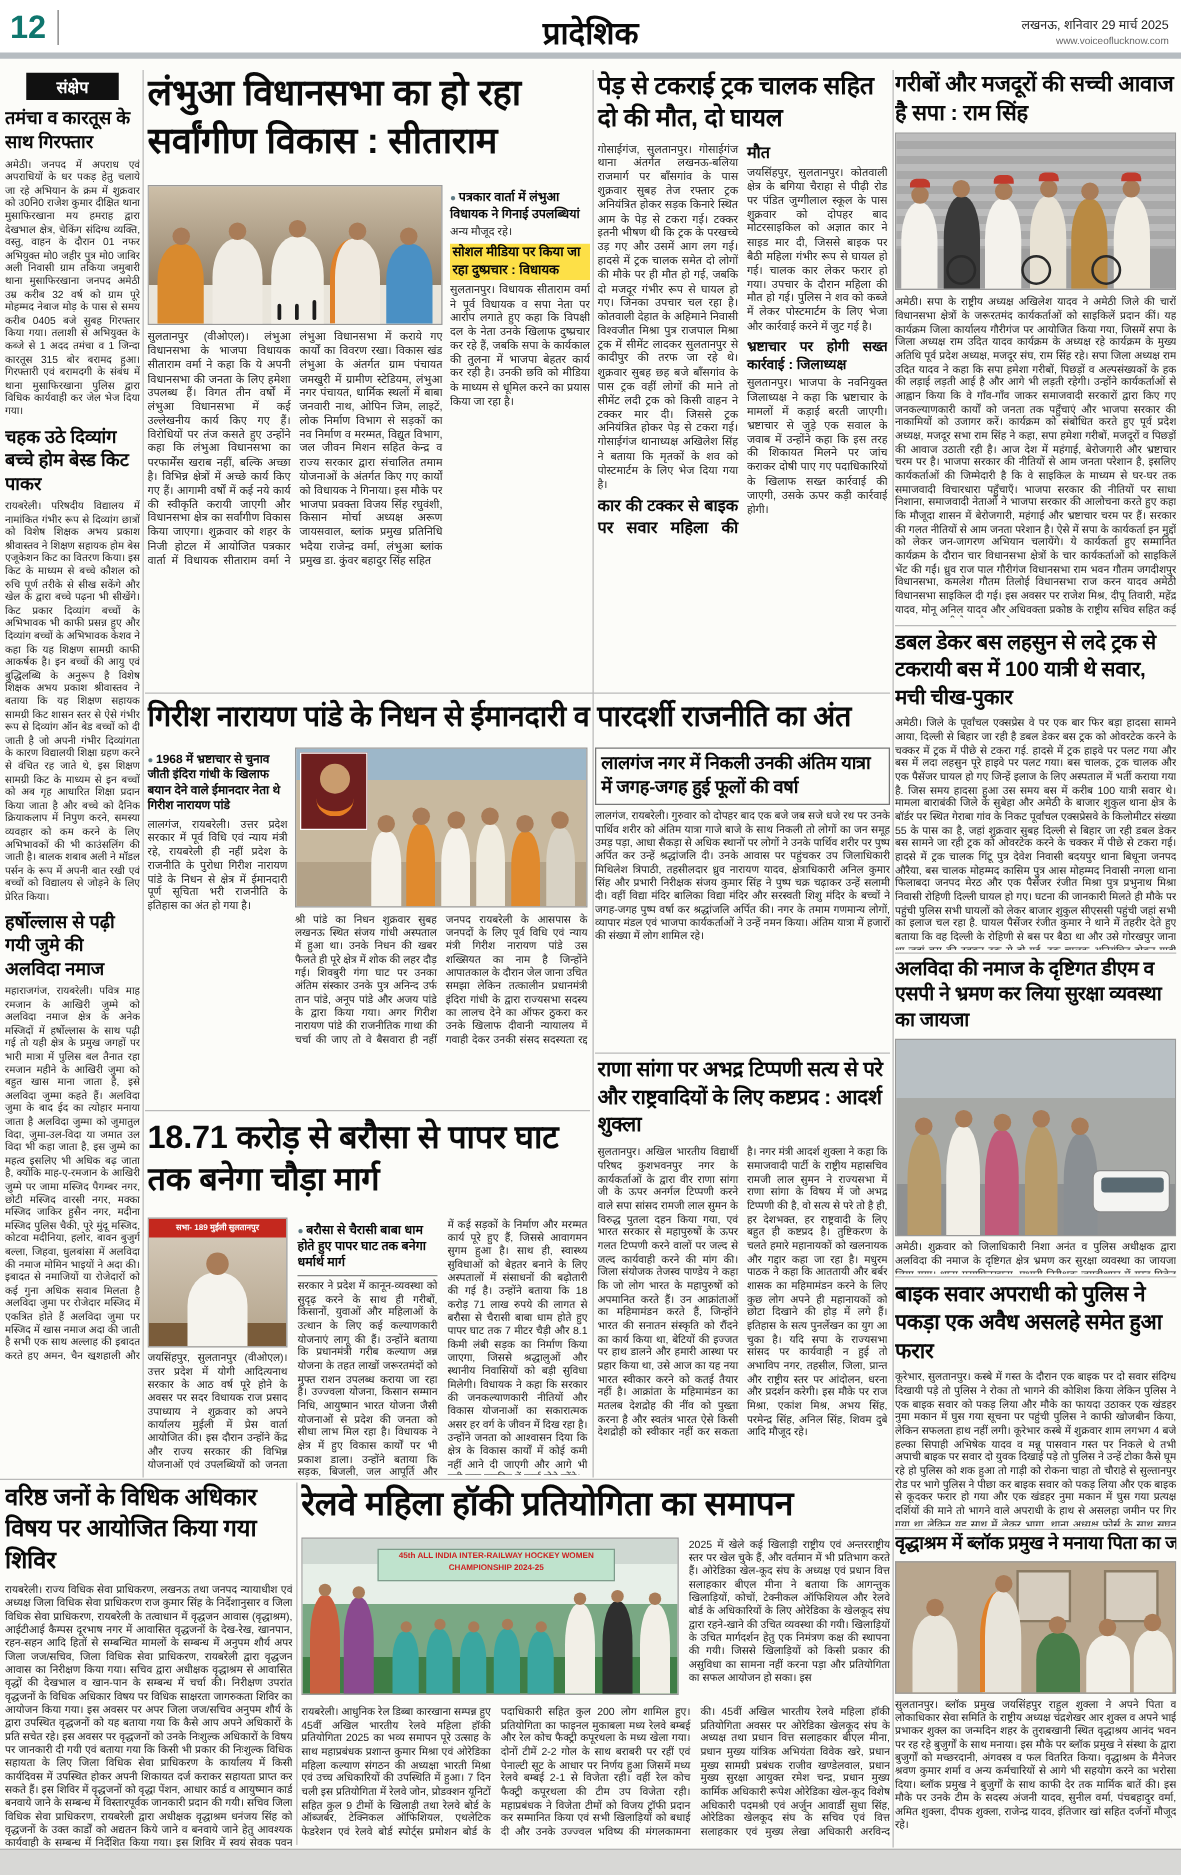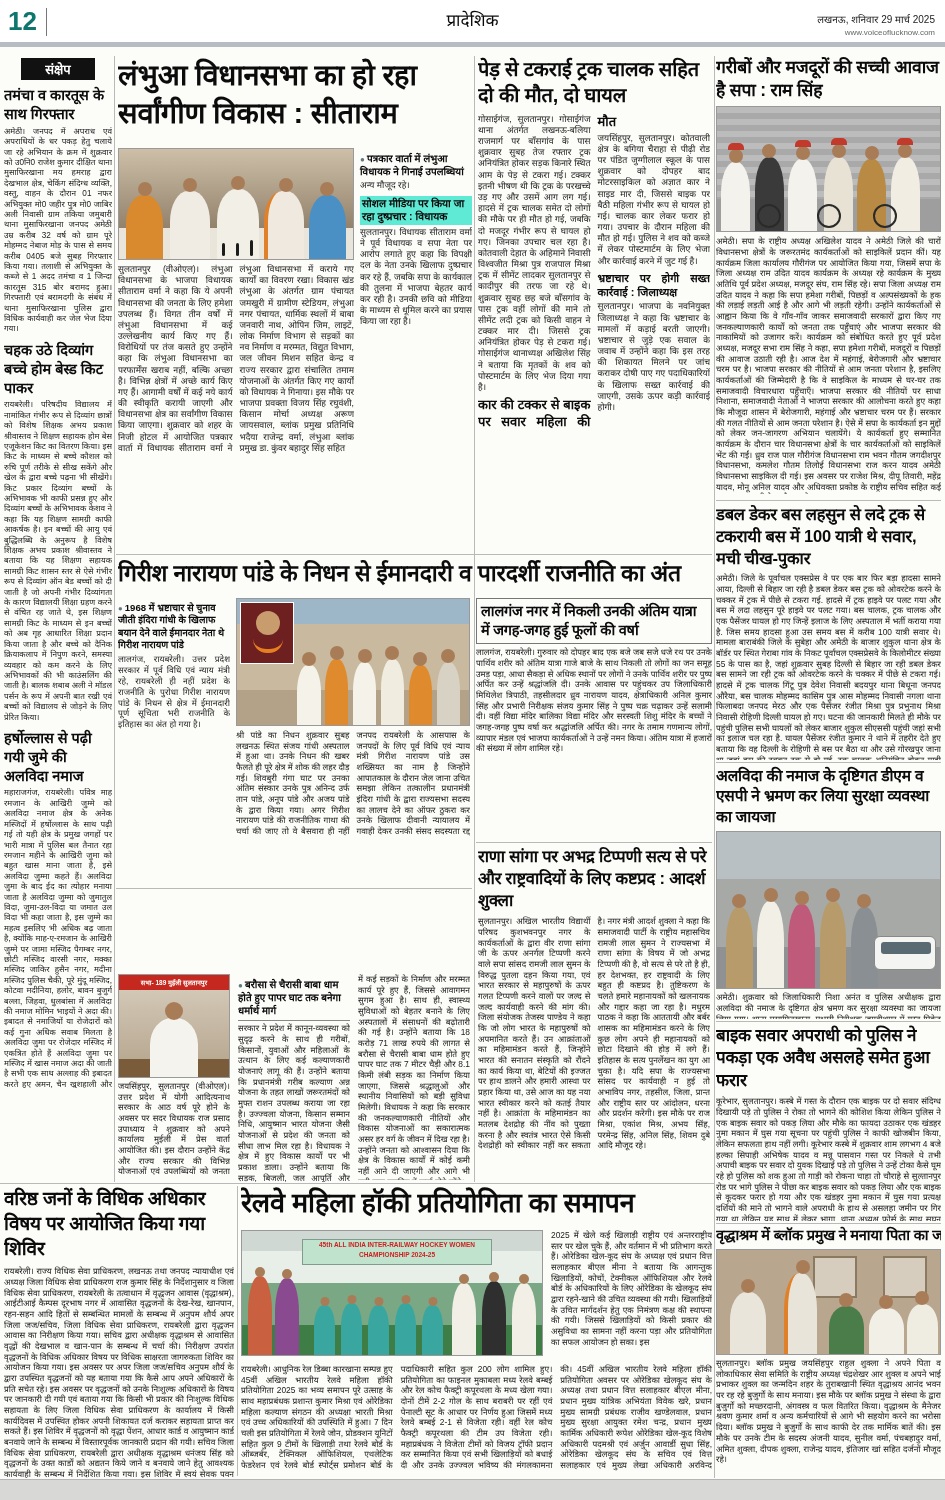--- a/index.html
+++ b/index.html
@@ -12,21 +12,21 @@
   .c3{column-count:3;column-gap:8px}
   .sub{font-weight:bold;line-height:1.3;margin:4px 0 2px;color:#0b0b0b}
   .dot::before{content:"● ";color:#5e7a83;font-size:.8em}
   .vline{position:absolute;width:1px;background:#b9b9b9}
   .hline{position:absolute;height:1px;background:#b9b9b9}
   
   .mast{position:absolute;left:0;top:0;width:945px;height:47px;border-bottom:5px solid #b6bcc1;background:#fff}
   .pgnum{position:absolute;left:8px;top:6px;font-size:26px;font-weight:bold;color:#0f766e}
   .mastbar{position:absolute;left:46px;top:8px;width:1px;height:28px;background:#777}
   .paper{position:absolute;left:54px;top:8px;font-size:24px;font-weight:bold;color:#0a0a0a}
-  .section{position:absolute;left:0;right:0;top:8px;text-align:center;font-size:17px;font-weight:normal;color:#0a0a0a}
+  .section{position:absolute;left:0;right:0;top:8px;text-align:center;font-size:25px;font-weight:bold;color:#0a0a0a}
   .dateline{position:absolute;right:10px;top:12px;font-size:10px;font-weight:normal;color:#222;text-align:right}
   .website{position:absolute;right:10px;top:28px;font-size:8px;color:#666;text-align:right}
   
   .briefbox{width:74px;margin:0 auto 6px;background:#111;color:#fff;text-align:center;font-weight:bold;font-size:13px;padding:2px 0}
   .bhead{font-weight:bold;font-size:14.5px;line-height:1.3;margin:6px 0 3px;color:#0b0b0b}
   .bbody{font-size:8.2px}
   
   .ph{position:absolute;overflow:hidden;border:1px solid #999}
   .pp{position:absolute;bottom:0;border-radius:45% 45% 0 0}
   .pp i{position:absolute;left:50%;transform:translateX(-50%);top:-13px;width:14px;height:14px;border-radius:50%;background:#a97c58;display:block}
@@ -97,21 +97,21 @@
         </span>
       <span class="mic" style="left:44%"></span>
         <span class="mic" style="left:50%"></span>
         <span class="mic" style="left:56%;height:16px"></span>
     </div>
     <div class="bd c2" style="font-size:8.8px;height:288px;margin-top:4px">सुलतानपुर (वीओएल)। लंभुआ विधानसभा के भाजपा विधायक सीताराम वर्मा ने कहा कि ये अपनी विधानसभा की जनता के लिए हमेशा उपलब्ध हैं। विगत तीन वर्षों में लंभुआ विधानसभा में कई उल्लेखनीय कार्य किए गए हैं। विरोधियों पर तंज कसते हुए उन्होंने कहा कि लंभुआ विधानसभा का परफार्मेंस खराब नहीं, बल्कि अच्छा है। विभिन्न क्षेत्रों में अच्छे कार्य किए गए हैं। आगामी वर्षों में कई नये कार्य की स्वीकृति करायी जाएगी और विधानसभा क्षेत्र का सर्वांगीण विकास किया जाएगा। शुक्रवार को शहर के निजी होटल में आयोजित पत्रकार वार्ता में विधायक सीताराम वर्मा ने लंभुआ विधानसभा में कराये गए कार्यों का विवरण रखा। विकास खंड लंभुआ के अंतर्गत ग्राम पंचायत जमखुरी में ग्रामीण स्टेडियम, लंभुआ नगर पंचायत, धार्मिक स्थलों में बाबा जनवारी नाथ, ओपिन जिम, लाइटें, लोक निर्माण विभाग से सड़कों का नव निर्माण व मरम्मत, विद्युत विभाग, जल जीवन मिशन सहित केन्द्र व राज्य सरकार द्वारा संचालित तमाम योजनाओं के अंतर्गत किए गए कार्यों को विधायक ने गिनाया। इस मौके पर भाजपा प्रवक्ता विजय सिंह रघुवंशी, किसान मोर्चा अध्यक्ष अरूण जायसवाल, ब्लांक प्रमुख प्रतिनिधि भदैया राजेन्द्र वर्मा, लंभुआ ब्लांक प्रमुख डा. कुंवर बहादुर सिंह सहित</div>
   </div>
   <div class="abs" style="left:242px;top:92px;width:112px">
     <div class="sub dot" style="font-size:10px">पत्रकार वार्ता में लंभुआ विधायक ने गिनाई उपलब्धियां</div>
     <div class="bd" style="font-size:8.8px">अन्य मौजूद रहे।</div>
-    <div class="sub" style="font-size:10.5px;background:#5eead4;padding:1px 2px">सोशल मीडिया पर किया जा रहा दुष्प्रचार : विधायक</div>
+    <div class="sub" style="font-size:10.5px;background:#fde047;padding:1px 2px">सोशल मीडिया पर किया जा रहा दुष्प्रचार : विधायक</div>
     <div class="bd" style="font-size:8.8px;height:240px">सुलतानपुर। विधायक सीताराम वर्मा ने पूर्व विधायक व सपा नेता पर आरोप लगाते हुए कहा कि विपक्षी दल के नेता उनके खिलाफ दुष्प्रचार कर रहे हैं, जबकि सपा के कार्यकाल की तुलना में भाजपा बेहतर कार्य कर रही है। उनकी छवि को मीडिया के माध्यम से धूमिल करने का प्रयास किया जा रहा है।</div>
   </div>
 </div>
 
 <div class="abs" style="left:478px;top:56px;width:232px;height:496px;overflow:hidden">
   <div class="hl" style="font-size:20px">पेड़ से टकराई ट्रक चालक सहित दो की मौत, दो घायल</div>
   <div class="c2 bd" style="font-size:8.8px;height:430px;margin-top:5px">
     <span>गोसाईगंज, सुलतानपुर। गोसाईगंज थाना अंतर्गत लखनऊ-बलिया राजमार्ग पर बाँसगांव के पास शुक्रवार सुबह तेज रफ्तार ट्रक अनियंत्रित होकर सड़क किनारे स्थित आम के पेड़ से टकरा गई। टक्कर इतनी भीषण थी कि ट्रक के परखच्चे उड़ गए और उसमें आग लग गई। हादसे में ट्रक चालक समेत दो लोगों की मौके पर ही मौत हो गई, जबकि दो मजदूर गंभीर रूप से घायल हो गए। जिनका उपचार चल रहा है। कोतवाली देहात के अहिमाने निवासी विश्वजीत मिश्रा पुत्र राजपाल मिश्रा ट्रक में सीमेंट लादकर सुलतानपुर से कादीपुर की तरफ जा रहे थे। शुक्रवार सुबह छह बजे बाँसगांव के पास ट्रक वहीं लोगों की माने तो सीमेंट लदी ट्रक को किसी वाहन ने टक्कर मार दी। जिससे ट्रक अनियंत्रित होकर पेड़ से टकरा गई। गोसाईगंज थानाध्यक्ष अखिलेश सिंह ने बताया कि मृतकों के शव को पोस्टमार्टम के लिए भेज दिया गया है।</span>
     <div class="sub" style="font-size:13px">कार की टक्कर से बाइक पर सवार महिला की मौत</div>
     <span>जयसिंहपुर, सुलतानपुर। कोतवाली क्षेत्र के बगिया चैराहा से पीढ़ी रोड पर पंडित जुग्गीलाल स्कूल के पास शुक्रवार को दोपहर बाद मोटरसाइकिल को अज्ञात कार ने साइड मार दी, जिससे बाइक पर बैठी महिला गंभीर रूप से घायल हो गई। चालक कार लेकर फरार हो गया। उपचार के दौरान महिला की मौत हो गई। पुलिस ने शव को कब्जे में लेकर पोस्टमार्टम के लिए भेजा और कार्रवाई करने में जुट गई है।</span>
@@ -182,20 +182,21 @@
     </div>
     <div class="bd c2" style="font-size:8.4px;height:108px;margin-top:4px">श्री पांडे का निधन शुक्रवार सुबह लखनऊ स्थित संजय गांधी अस्पताल में हुआ था। उनके निधन की खबर फैलते ही पूरे क्षेत्र में शोक की लहर दौड़ गई। शिवबुरी गंगा घाट पर उनका अंतिम संस्कार उनके पुत्र अनिन्द उर्फ तान पांडे, अनूप पांडे और अजय पांडे के द्वारा किया गया। अगर गिरीश नारायण पांडे की राजनीतिक गाथा की चर्चा की जाए तो वे बैसवारा ही नहीं जनपद रायबरेली के आसपास के जनपदों के लिए पूर्व विधि एवं न्याय मंत्री गिरीश नारायण पांडे उस शख्सियत का नाम है जिन्होंने आपातकाल के दौरान जेल जाना उचित समझा लेकिन तत्कालीन प्रधानमंत्री इंदिरा गांधी के द्वारा राज्यसभा सदस्य का लालच देने का ऑफर ठुकरा कर उनके खिलाफ दीवानी न्यायालय में गवाही देकर उनकी संसद सदस्यता रद्द कराने का काम किया था। ऐसे ईमानदार गिरीश नारायण पांडे का जन्म स्वतंत्रता से पहले 14 नवंबर 1939 को लालगंज के ब्राह्मण परिवार में हुआ था। बचपन से ही शिक्षा और राष्ट्र प्रेम का भाव उनमें कूट-कूट कर भरा था। पूर्व मंत्री गिरीश नारायण पांडे भारत रत्न पूर्व प्रधानमंत्री श्रद्धेय अटल बिहारी बाजपेई को अपना आदर्श मानते हैं। वकालत की शिक्षा प्राप्त करने के बाद श्री पांडे राष्ट्रीय स्वयंसेवक संघ से जुड़ गए थे। 1967 में जन संघ से विधानसभा का चुनाव लड़े थे। संघ के तहसील कार्यवाह रहने के दौरान 1975 में उन्हें कांग्रेस सरकार ने उठाकर जेल में बंद कर दिया था। 1993 में वे सरेनी विधानसभा से विधायक बने तथा 1996 एवं 2002 में विधानसभा का चुनाव लड़े। भारतीय जनता पार्टी के केंद्रीय नेतृत्व ने 2004 में विधि एवं न्याय मंत्री बनाया।</div>
   </div>
   <div class="abs" style="left:358px;top:40px;width:236px">
     <div class="subbox hl" style="font-size:14.5px">लालगंज नगर में निकली उनकी अंतिम यात्रा में जगह-जगह हुई फूलों की वर्षा</div>
     <div class="bd" style="font-size:8.4px;height:186px">लालगंज, रायबरेली। गुरुवार को दोपहर बाद एक बजे जब सजे धजे रथ पर उनके पार्थिव शरीर को अंतिम यात्रा गाजे बाजे के साथ निकली तो लोगों का जन समूह उमड़ पड़ा, आधा सैकड़ा से अधिक स्थानों पर लोगों ने उनके पार्थिव शरीर पर पुष्प अर्पित कर उन्हें श्रद्धांजलि दी। उनके आवास पर पहुंचकर उप जिलाधिकारी मिथिलेश त्रिपाठी, तहसीलदार ध्रुव नारायण यादव, क्षेत्राधिकारी अनिल कुमार सिंह और प्रभारी निरीक्षक संजय कुमार सिंह ने पुष्प चक्र चढ़ाकर उन्हें सलामी दी। वहीं विद्या मंदिर बालिका विद्या मंदिर और सरस्वती शिशु मंदिर के बच्चों ने जगह-जगह पुष्प वर्षा कर श्रद्धांजलि अर्पित की। नगर के तमाम गणमान्य लोगों, व्यापार मंडल एवं भाजपा कार्यकर्ताओं ने उन्हें नमन किया। अंतिम यात्रा में हजारों की संख्या में लोग शामिल रहे।</div>
   </div>
 </div>
 
 <div class="abs" style="left:118px;top:892px;width:354px;height:290px;overflow:hidden">
+  <div class="hl" style="font-size:26px">18.71 करोड़ से बरौसा से पापर घाट तक बनेगा चौड़ा मार्ग</div>
   <div class="abs" style="left:0;top:82px;width:112px">
     <div class="ph" style="position:relative;width:112px;height:104px;background:linear-gradient(180deg,#d8cdbd,#b9aa93 82%,#7a5c3a 82%)">
       <div class="abs" style="left:0;top:0;width:100%;height:15px;background:#c4281e;color:#fff;font-size:6.5px;font-weight:bold;text-align:center;line-height:15px;overflow:hidden">सभा- 189 मुईली सुलतानपुर</div>
       <span class="pp" style="left:28%;width:44%;height:58%;background:#f5f3ed">
           <i style="width:18px;height:18px;top:-16px"></i>
         </span>
     </div>
     <div class="bd" style="font-size:8.4px;height:96px;margin-top:3px">जयसिंहपुर, सुलतानपुर (वीओएल)। उत्तर प्रदेश में योगी आदित्यनाथ सरकार के आठ वर्ष पूरे होने के अवसर पर सदर विधायक राज प्रसाद उपाध्याय ने शुक्रवार को अपने कार्यालय मुईली में प्रेस वार्ता आयोजित की। इस दौरान उन्होंने केंद्र और राज्य सरकार की विभिन्न योजनाओं एवं उपलब्धियों को जनता के सामने रखा। विधायक उपाध्याय ने कहा कि योगी</div>
   </div>
   <div class="abs" style="left:120px;top:82px;width:112px">

